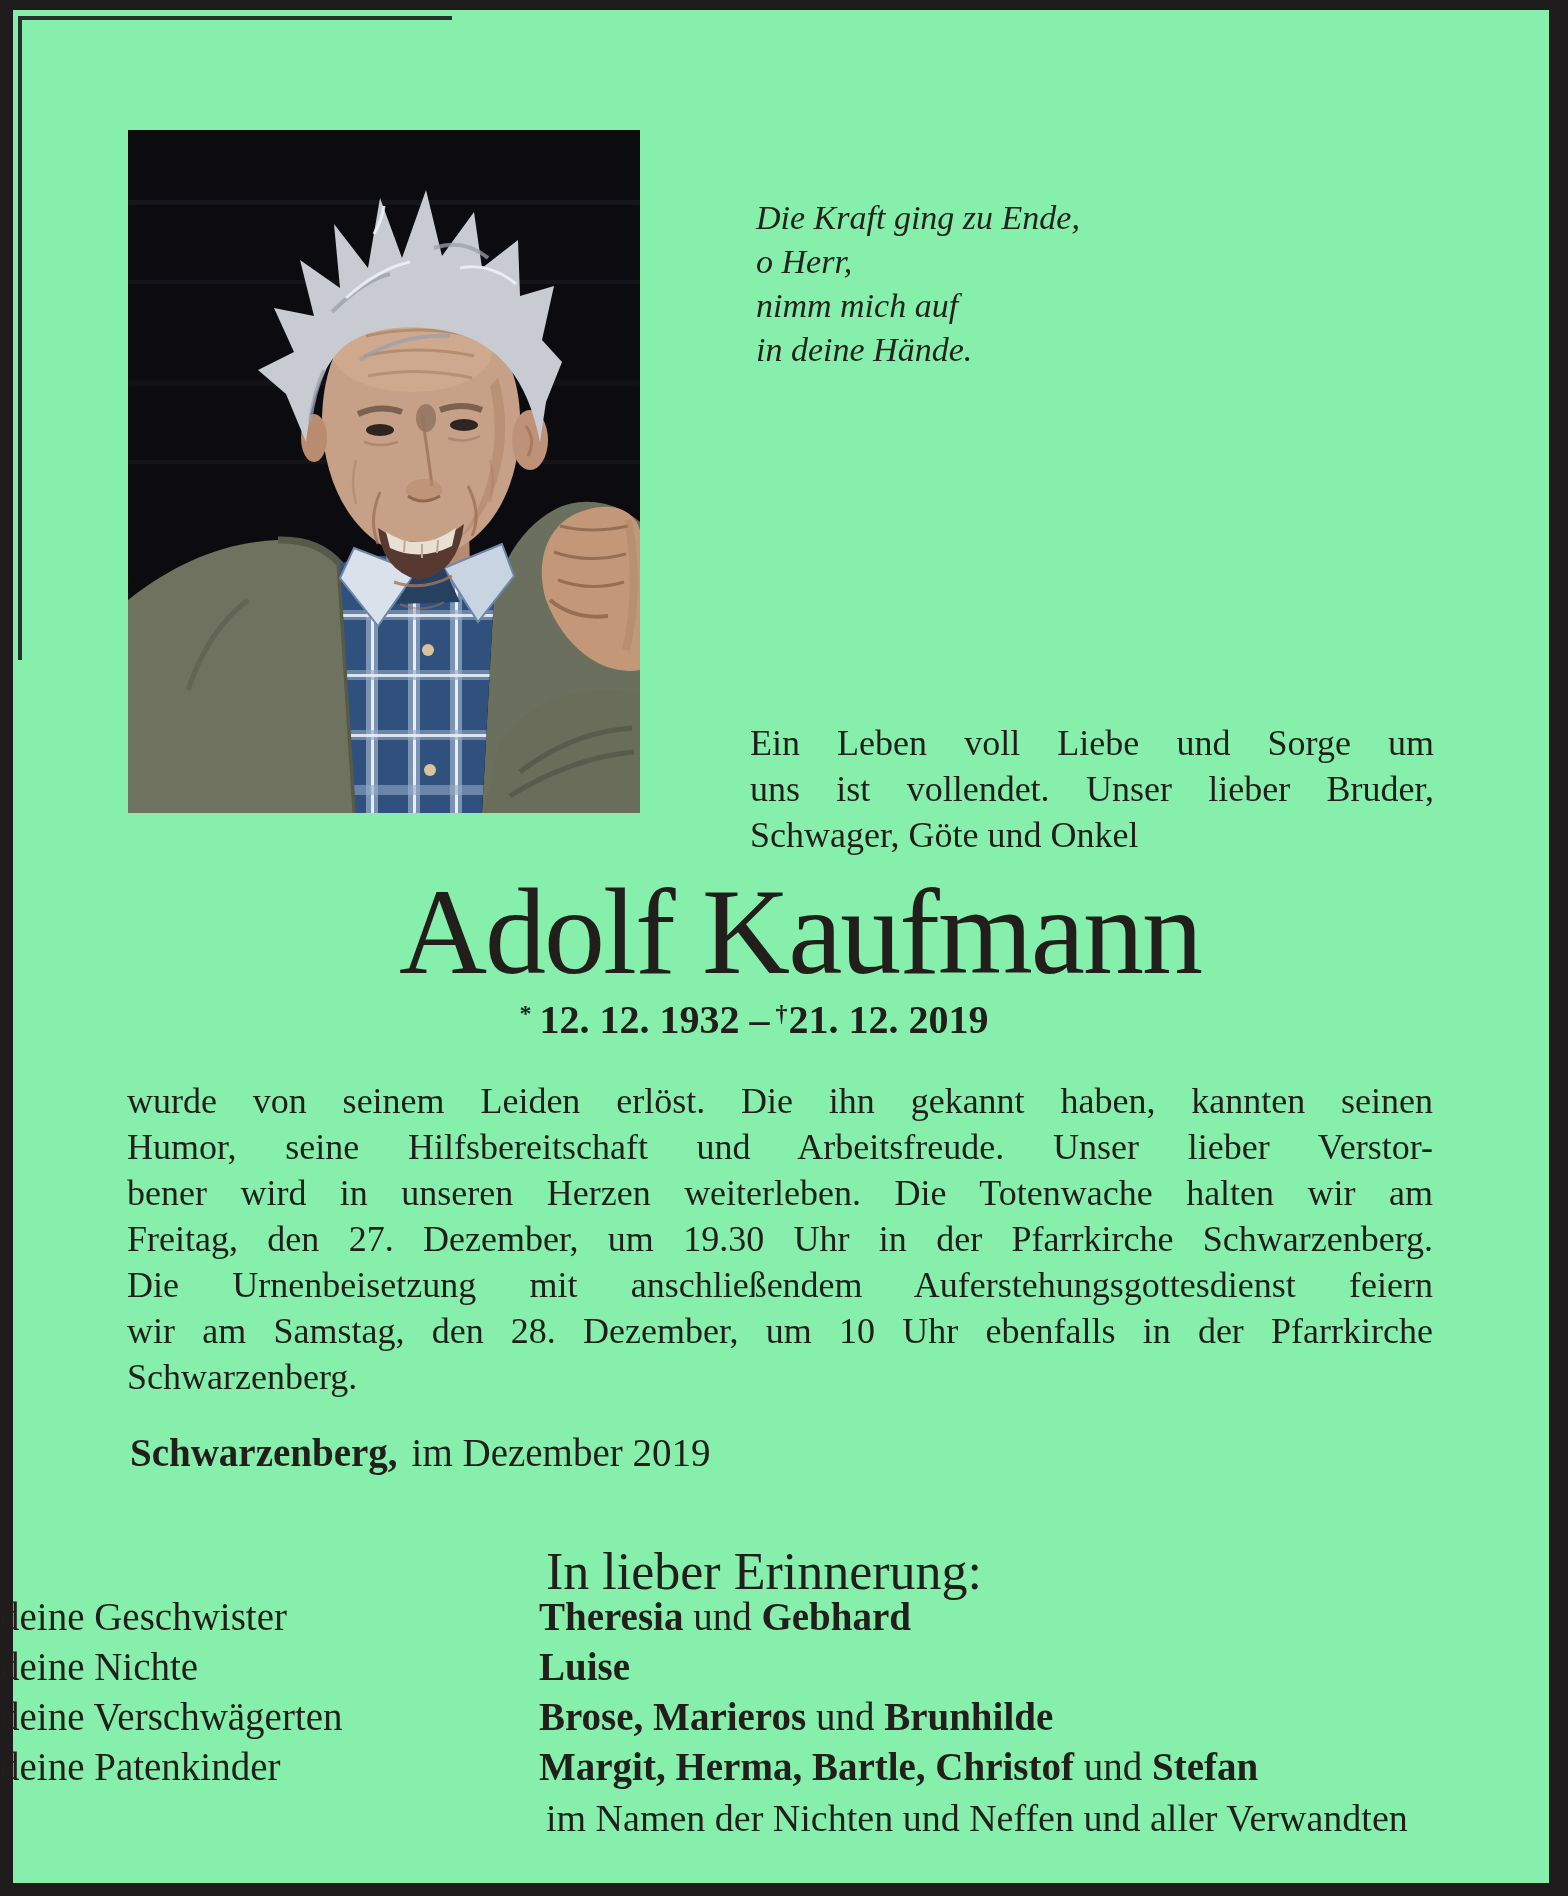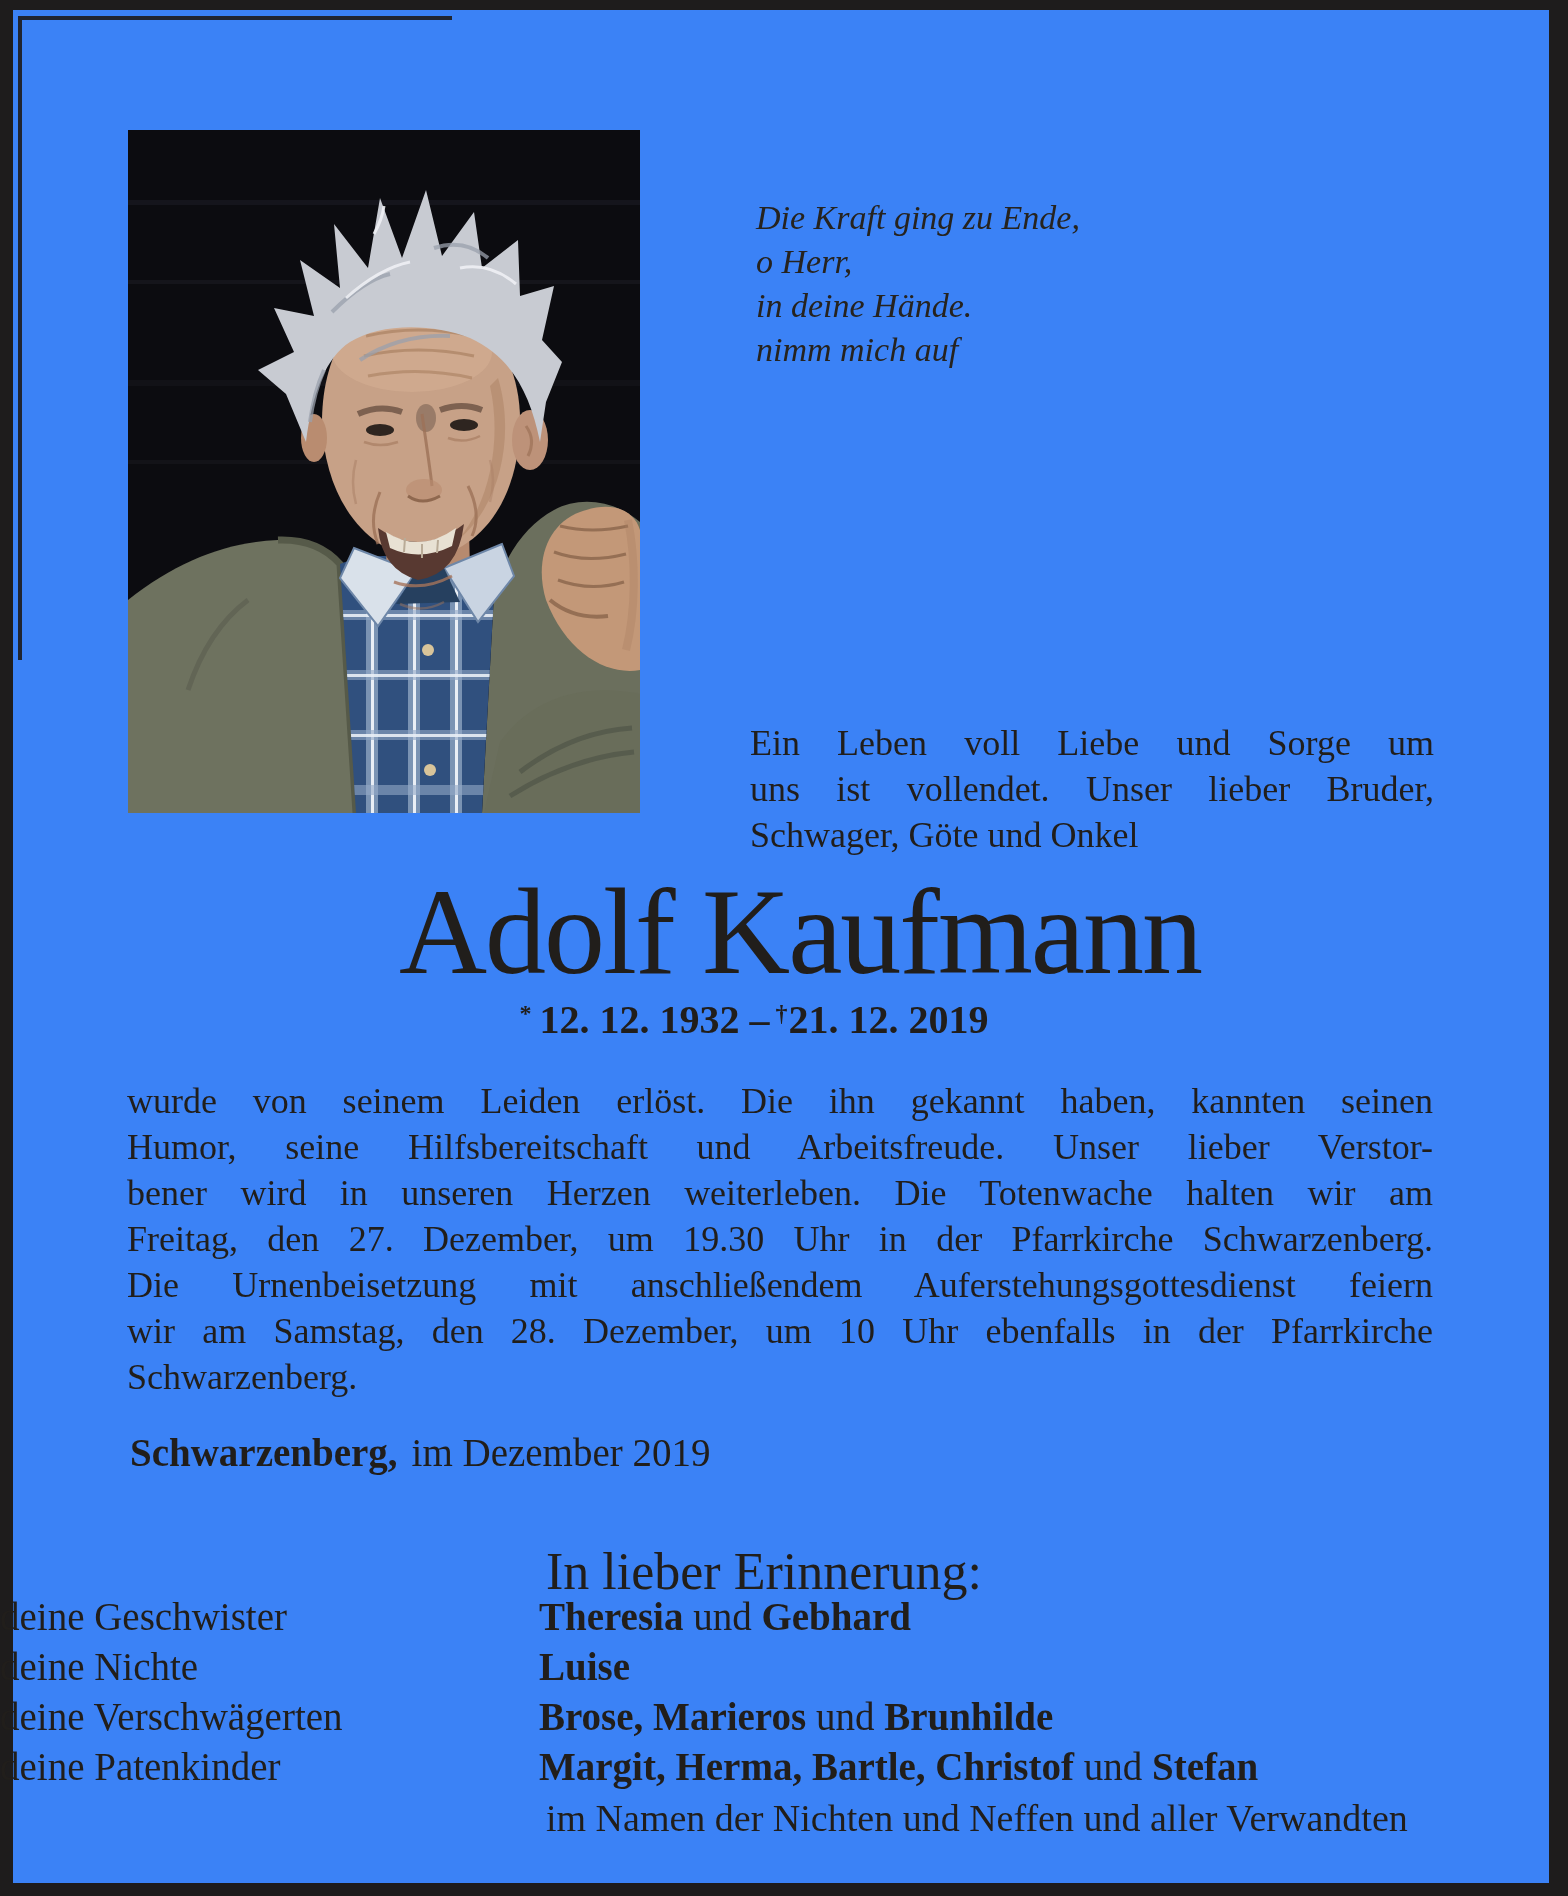--- a/index.html
+++ b/index.html
@@ -1,18 +1,18 @@
 <!DOCTYPE html>
 <html><head>
 <meta charset="utf-8">
 <style>
   html,body{margin:0;padding:0;background:#ffffff;}
   body{width:1568px;height:1896px;position:relative;overflow:hidden;
        font-family:"Liberation Serif", serif;color:#211e1b;}
-  .page{position:absolute;inset:0;background:#3b82f6;padding-left:22px;}
+  .page{position:absolute;inset:0;background:#86efac;padding-left:22px;}
   .frame{position:absolute;inset:0;pointer-events:none;
          border-top:10px solid #1e1c1c;border-right:19px solid #1e1c1c;
          border-bottom:13px solid #1e1c1c;border-left:13px solid #1e1c1c;}
   .frame-inner{position:absolute;top:16px;left:18px;width:430px;height:640px;
          border-top:4px solid #1e1c1c;border-left:4px solid #1e1c1c;pointer-events:none;
          opacity:.9;}
   .photo{position:absolute;left:128px;top:130px;width:512px;height:683px;
          background:#0c0c10;overflow:hidden;}
   .poem{position:absolute;left:756px;top:196px;font-style:italic;
         font-size:34px;line-height:44px;color:#26231f;}
@@ -134,22 +134,22 @@
         <path d="M430,450 Q462,462 496,452 M426,422 Q458,434 498,424 M432,396 Q464,404 500,396" stroke="#8d674e" stroke-width="3" fill="none" opacity=".85"></path>
         <path d="M422,470 Q446,490 480,486" stroke="#8d674e" stroke-width="4" fill="none" opacity=".85"></path>
         <path d="M500,390 C508,430 508,480 498,520" stroke="#a97e60" stroke-width="8" fill="none" opacity=".35"></path>
       </g>
     </svg>
   </div>
 
   <div class="poem">
       <div class="poem-line">Die Kraft ging zu Ende,</div>
       <div class="poem-line">o Herr,</div>
+      <div class="poem-line">nimm mich auf</div>
       <div class="poem-line">in deine Hände.</div>
-      <div class="poem-line">nimm mich auf</div>
     </div>
 
   <div class="intro">
       <div class="intro-line just">Ein Leben voll Liebe und Sorge um</div>
       <div class="intro-line just">uns ist vollendet. Unser lieber Bruder,</div>
       <div class="intro-line">Schwager, Göte und Onkel</div>
     </div>
 
   <h1 class="name">Adolf Kaufmann</h1>
 

